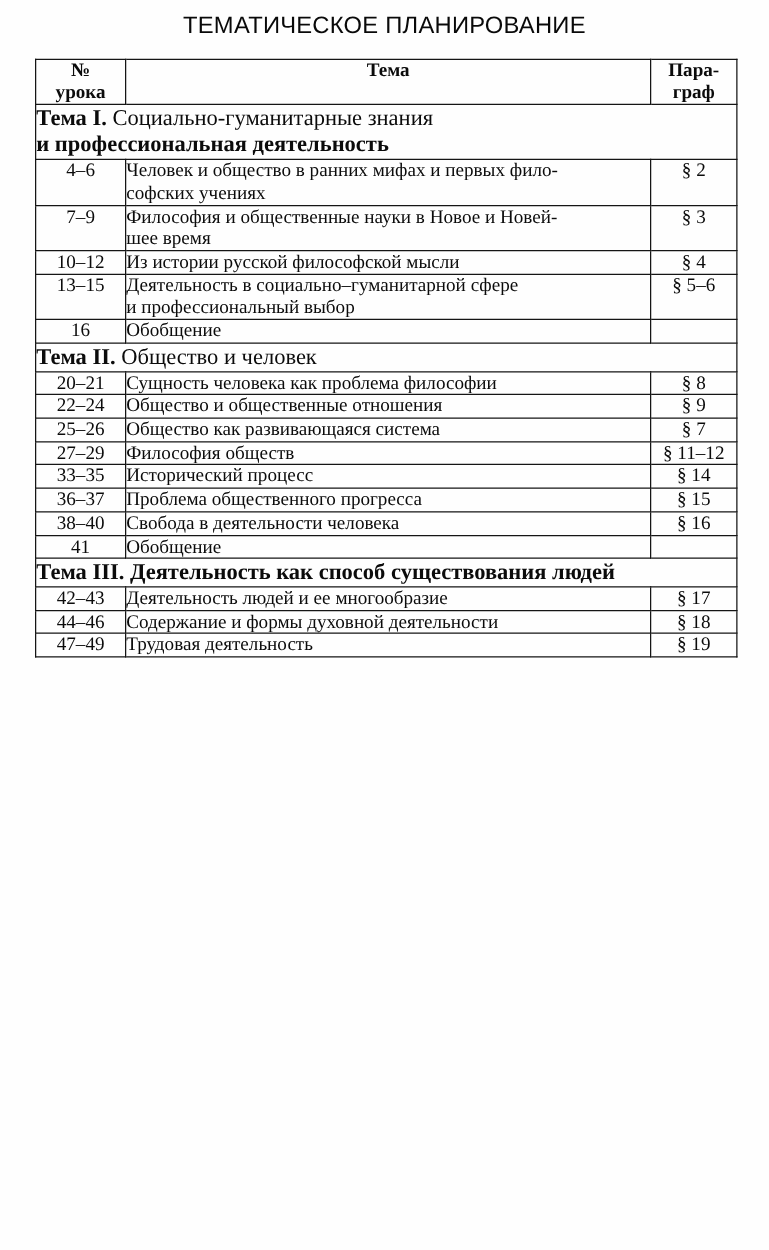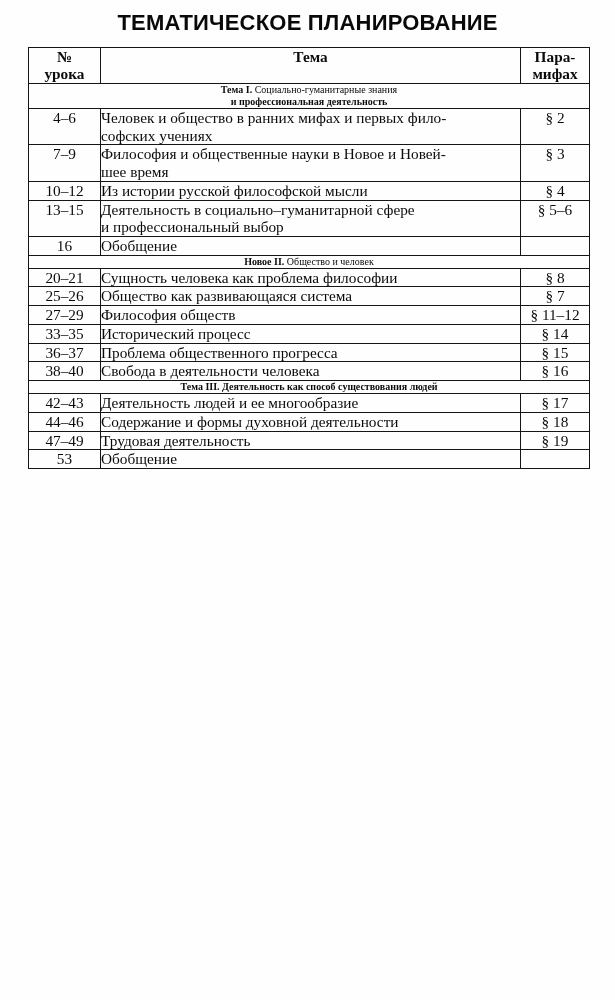--- a/index.html
+++ b/index.html
@@ -24,22 +24,22 @@
   }
 
   
   .doc-title {
     position: absolute;
     top: 10px;
     left: 0;
     width: 615px;
     text-align: center;
     font-family: "Liberation Sans", "DejaVu Sans", sans-serif;
-    font-weight: bold;
-    font-size: 22px;
+    font-weight: normal;
+    font-size: 19px;
     letter-spacing: 0.2px;
     color: #090909;
     white-space: nowrap;
   }
 
   
   .plan-table-wrap {
     position: absolute;
     top: 47px;
     left: 28px;
@@ -71,24 +71,23 @@
     text-align: center;
     vertical-align: middle;
     padding: 4px 2px 5px 2px;
     line-height: 1.14;
     font-size: 15.3px;
   }
   th.hd .ln { display: block; }
 
   
   td.section {
-    text-align: center;
     padding: 3px 6px 4px 6px;
     line-height: 1.2;
-    font-size: 10px;
+    font-size: 18px;
   }
   td.section .ln { display: block; }
   td.section .bold { font-weight: bold; }
   td.section .semi { font-weight: bold; }
   td.section.allbold { font-weight: bold; }
 
   
   td.num {
     text-align: center;
     padding: 3px 2px 3px 2px;
@@ -124,21 +123,21 @@
       </colgroup>
       <thead>
         <tr>
           <th class="hd">
             <span class="ln">№</span>
             <span class="ln">урока</span>
           </th>
           <th class="hd">Тема</th>
           <th class="hd">
             <span class="ln">Пара-</span>
-            <span class="ln">мифах</span>
+            <span class="ln">граф</span>
           </th>
         </tr>
       </thead>
       <tbody id="plan-body">
           <tr>
             <td class="section" colspan="3">
               <span class="ln"><span class="bold">Тема I.</span><span> Социально-гуманитарные знания</span></span>
               <span class="ln"><span class="semi">и профессиональная деятельность</span></span>
             </td>
           </tr>
@@ -175,31 +174,38 @@
           </tr>
           <tr>
             <td class="num">16</td>
             <td class="theme">
               <span class="ln">Обобщение</span>
             </td>
             <td class="par"></td>
           </tr>
           <tr>
             <td class="section" colspan="3">
-              <span class="ln"><span class="bold">Новое II.</span><span> Общество и человек</span></span>
+              <span class="ln"><span class="bold">Тема II.</span><span> Общество и человек</span></span>
             </td>
           </tr>
           <tr>
             <td class="num">20–21</td>
             <td class="theme">
               <span class="ln">Сущность человека как проблема философии</span>
             </td>
             <td class="par">§ 8</td>
           </tr>
           <tr>
+            <td class="num">22–24</td>
+            <td class="theme">
+              <span class="ln">Общество и общественные отношения</span>
+            </td>
+            <td class="par">§ 9</td>
+          </tr>
+          <tr>
             <td class="num">25–26</td>
             <td class="theme">
               <span class="ln">Общество как развивающаяся система</span>
             </td>
             <td class="par">§ 7</td>
           </tr>
           <tr>
             <td class="num">27–29</td>
             <td class="theme">
               <span class="ln">Философия обществ</span>
@@ -219,20 +225,27 @@
               <span class="ln">Проблема общественного прогресса</span>
             </td>
             <td class="par">§ 15</td>
           </tr>
           <tr>
             <td class="num">38–40</td>
             <td class="theme">
               <span class="ln">Свобода в деятельности человека</span>
             </td>
             <td class="par">§ 16</td>
+          </tr>
+          <tr>
+            <td class="num">41</td>
+            <td class="theme">
+              <span class="ln">Обобщение</span>
+            </td>
+            <td class="par"></td>
           </tr>
           <tr>
             <td class="section allbold" colspan="3">
               <span class="ln"><span class="bold">Тема III.</span><span> Деятельность как способ существования людей</span></span>
             </td>
           </tr>
           <tr>
             <td class="num">42–43</td>
             <td class="theme">
               <span class="ln">Деятельность людей и ее многообразие</span>
@@ -245,25 +258,18 @@
               <span class="ln">Содержание и формы духовной деятельности</span>
             </td>
             <td class="par">§ 18</td>
           </tr>
           <tr>
             <td class="num">47–49</td>
             <td class="theme">
               <span class="ln">Трудовая деятельность</span>
             </td>
             <td class="par">§ 19</td>
-          </tr>
-          <tr>
-            <td class="num">53</td>
-            <td class="theme">
-              <span class="ln">Обобщение</span>
-            </td>
-            <td class="par"></td>
           </tr>
         </tbody>
     </table>
   </div>
 
 </div>
 
 </body></html>

